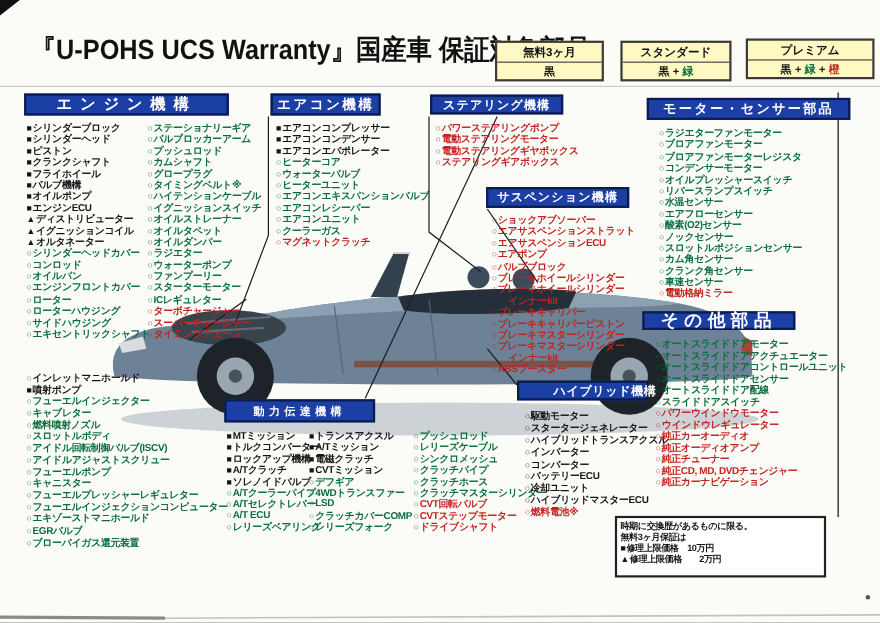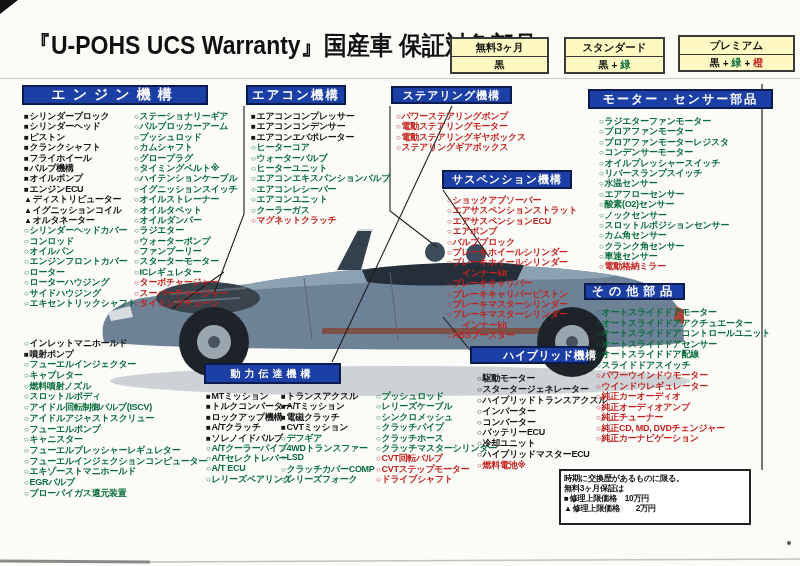--- a/index.html
+++ b/index.html
@@ -113,21 +113,21 @@
       </div>
   </div>
 
   <div class="sec" style="left:22px;top:85px;width:186px;height:20px;font-size:14px;letter-spacing:7px;">エンジン機構</div>
   <div class="sec" style="left:246px;top:85px;width:100px;height:20px;font-size:12.5px;letter-spacing:2px;">エアコン機構</div>
   <div class="sec" style="left:391px;top:86px;width:121px;height:18px;font-size:11px;letter-spacing:1px;">ステアリング機構</div>
   <div class="sec" style="left:588px;top:89px;width:185px;height:20px;font-size:12px;letter-spacing:2px;">モーター・センサー部品</div>
   <div class="sec" style="left:442px;top:170px;width:130px;height:19px;font-size:11px;letter-spacing:1px;">サスペンション機構</div>
   <div class="sec" style="left:204px;top:363px;width:137px;height:21px;font-size:10px;letter-spacing:4px;">動力伝達機構</div>
   <div class="sec" style="left:470px;top:346px;width:119px;height:18px;font-size:11px;letter-spacing:0.5px;padding-left:41px;">ハイブリッド機構</div>
-  <div class="sec" style="left:584px;top:283px;width:101px;height:17px;font-size:12px;letter-spacing:5px;">その他部品</div>
+  <div class="sec" style="left:584px;top:283px;width:139px;height:17px;font-size:16px;letter-spacing:5px;">その他部品</div>
 
   <div class="list" style="left:24px;top:110px;">
       <div class="row c-k">
         <span class="bl">■</span>
         <span>シリンダーブロック</span>
       </div>
       <div class="row c-k">
         <span class="bl">■</span>
         <span>シリンダーヘッド</span>
       </div>

